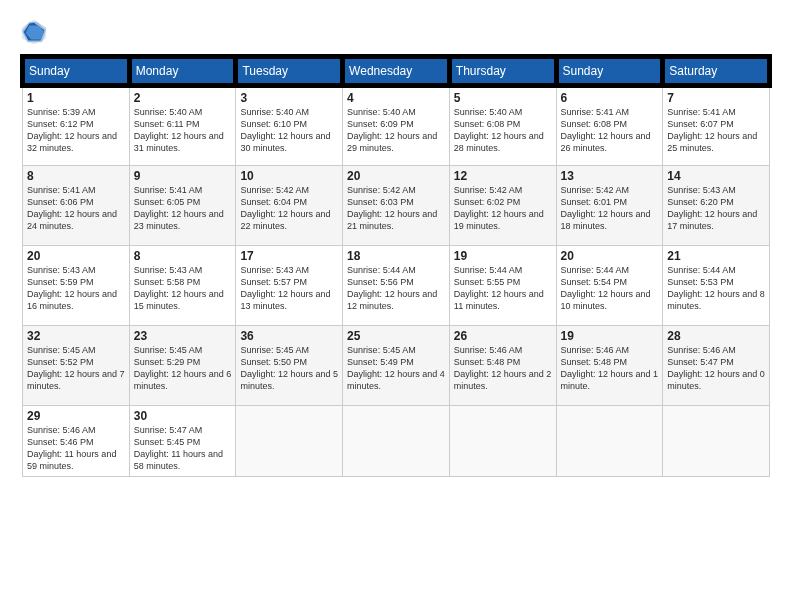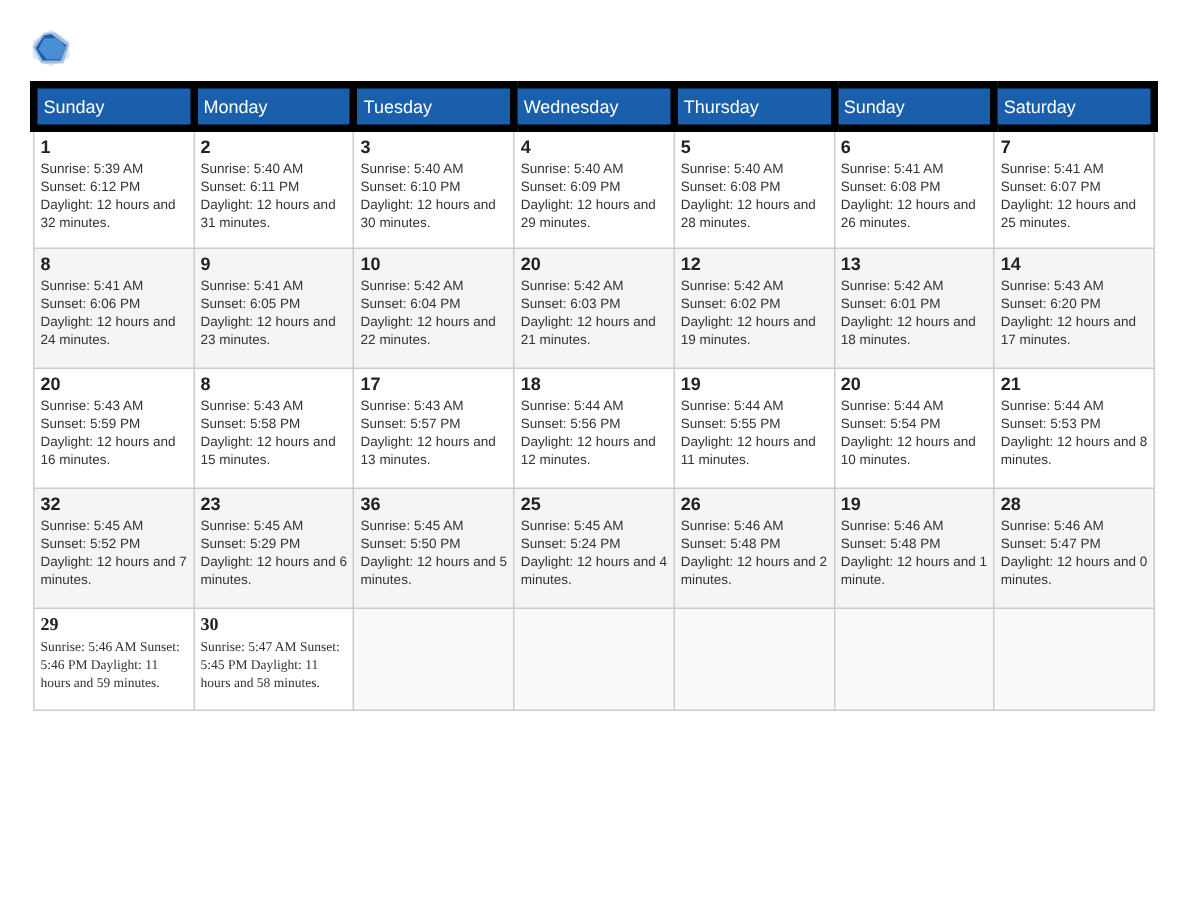--- a/index.html
+++ b/index.html
@@ -94,21 +94,20 @@
     .day-info {
       font-size: 9px;
       line-height: 1.35;
       color: #333;
     }
     .empty-cell {
       background: #f9f9f9 !important;
     }
     .last-row td {
       height: 68px;
-      font-family: Liberation Serif, serif;
     }
   </style>
 </head>
 <body>
 
 <div class="page">
   <div class="header">
     <div class="logo">
       <svg class="logo-icon" viewBox="0 0 30 30">
         <polygon points="15,2 28,10 28,22 15,28 2,22 2,10" fill="#1a5fac" opacity="0.15"></polygon>
@@ -311,21 +310,21 @@
           <td>
             <span class="day-num">36</span>
             <div class="day-info">Sunrise: 5:45 AM
 Sunset: 5:50 PM
 Daylight: 12 hours
 and 5 minutes.</div>
           </td>
           <td>
             <span class="day-num">25</span>
             <div class="day-info">Sunrise: 5:45 AM
-Sunset: 5:24 PM
+Sunset: 5:49 PM
 Daylight: 12 hours
 and 4 minutes.</div>
           </td>
           <td>
             <span class="day-num">26</span>
             <div class="day-info">Sunrise: 5:46 AM
 Sunset: 5:48 PM
 Daylight: 12 hours
 and 2 minutes.</div>
           </td>

